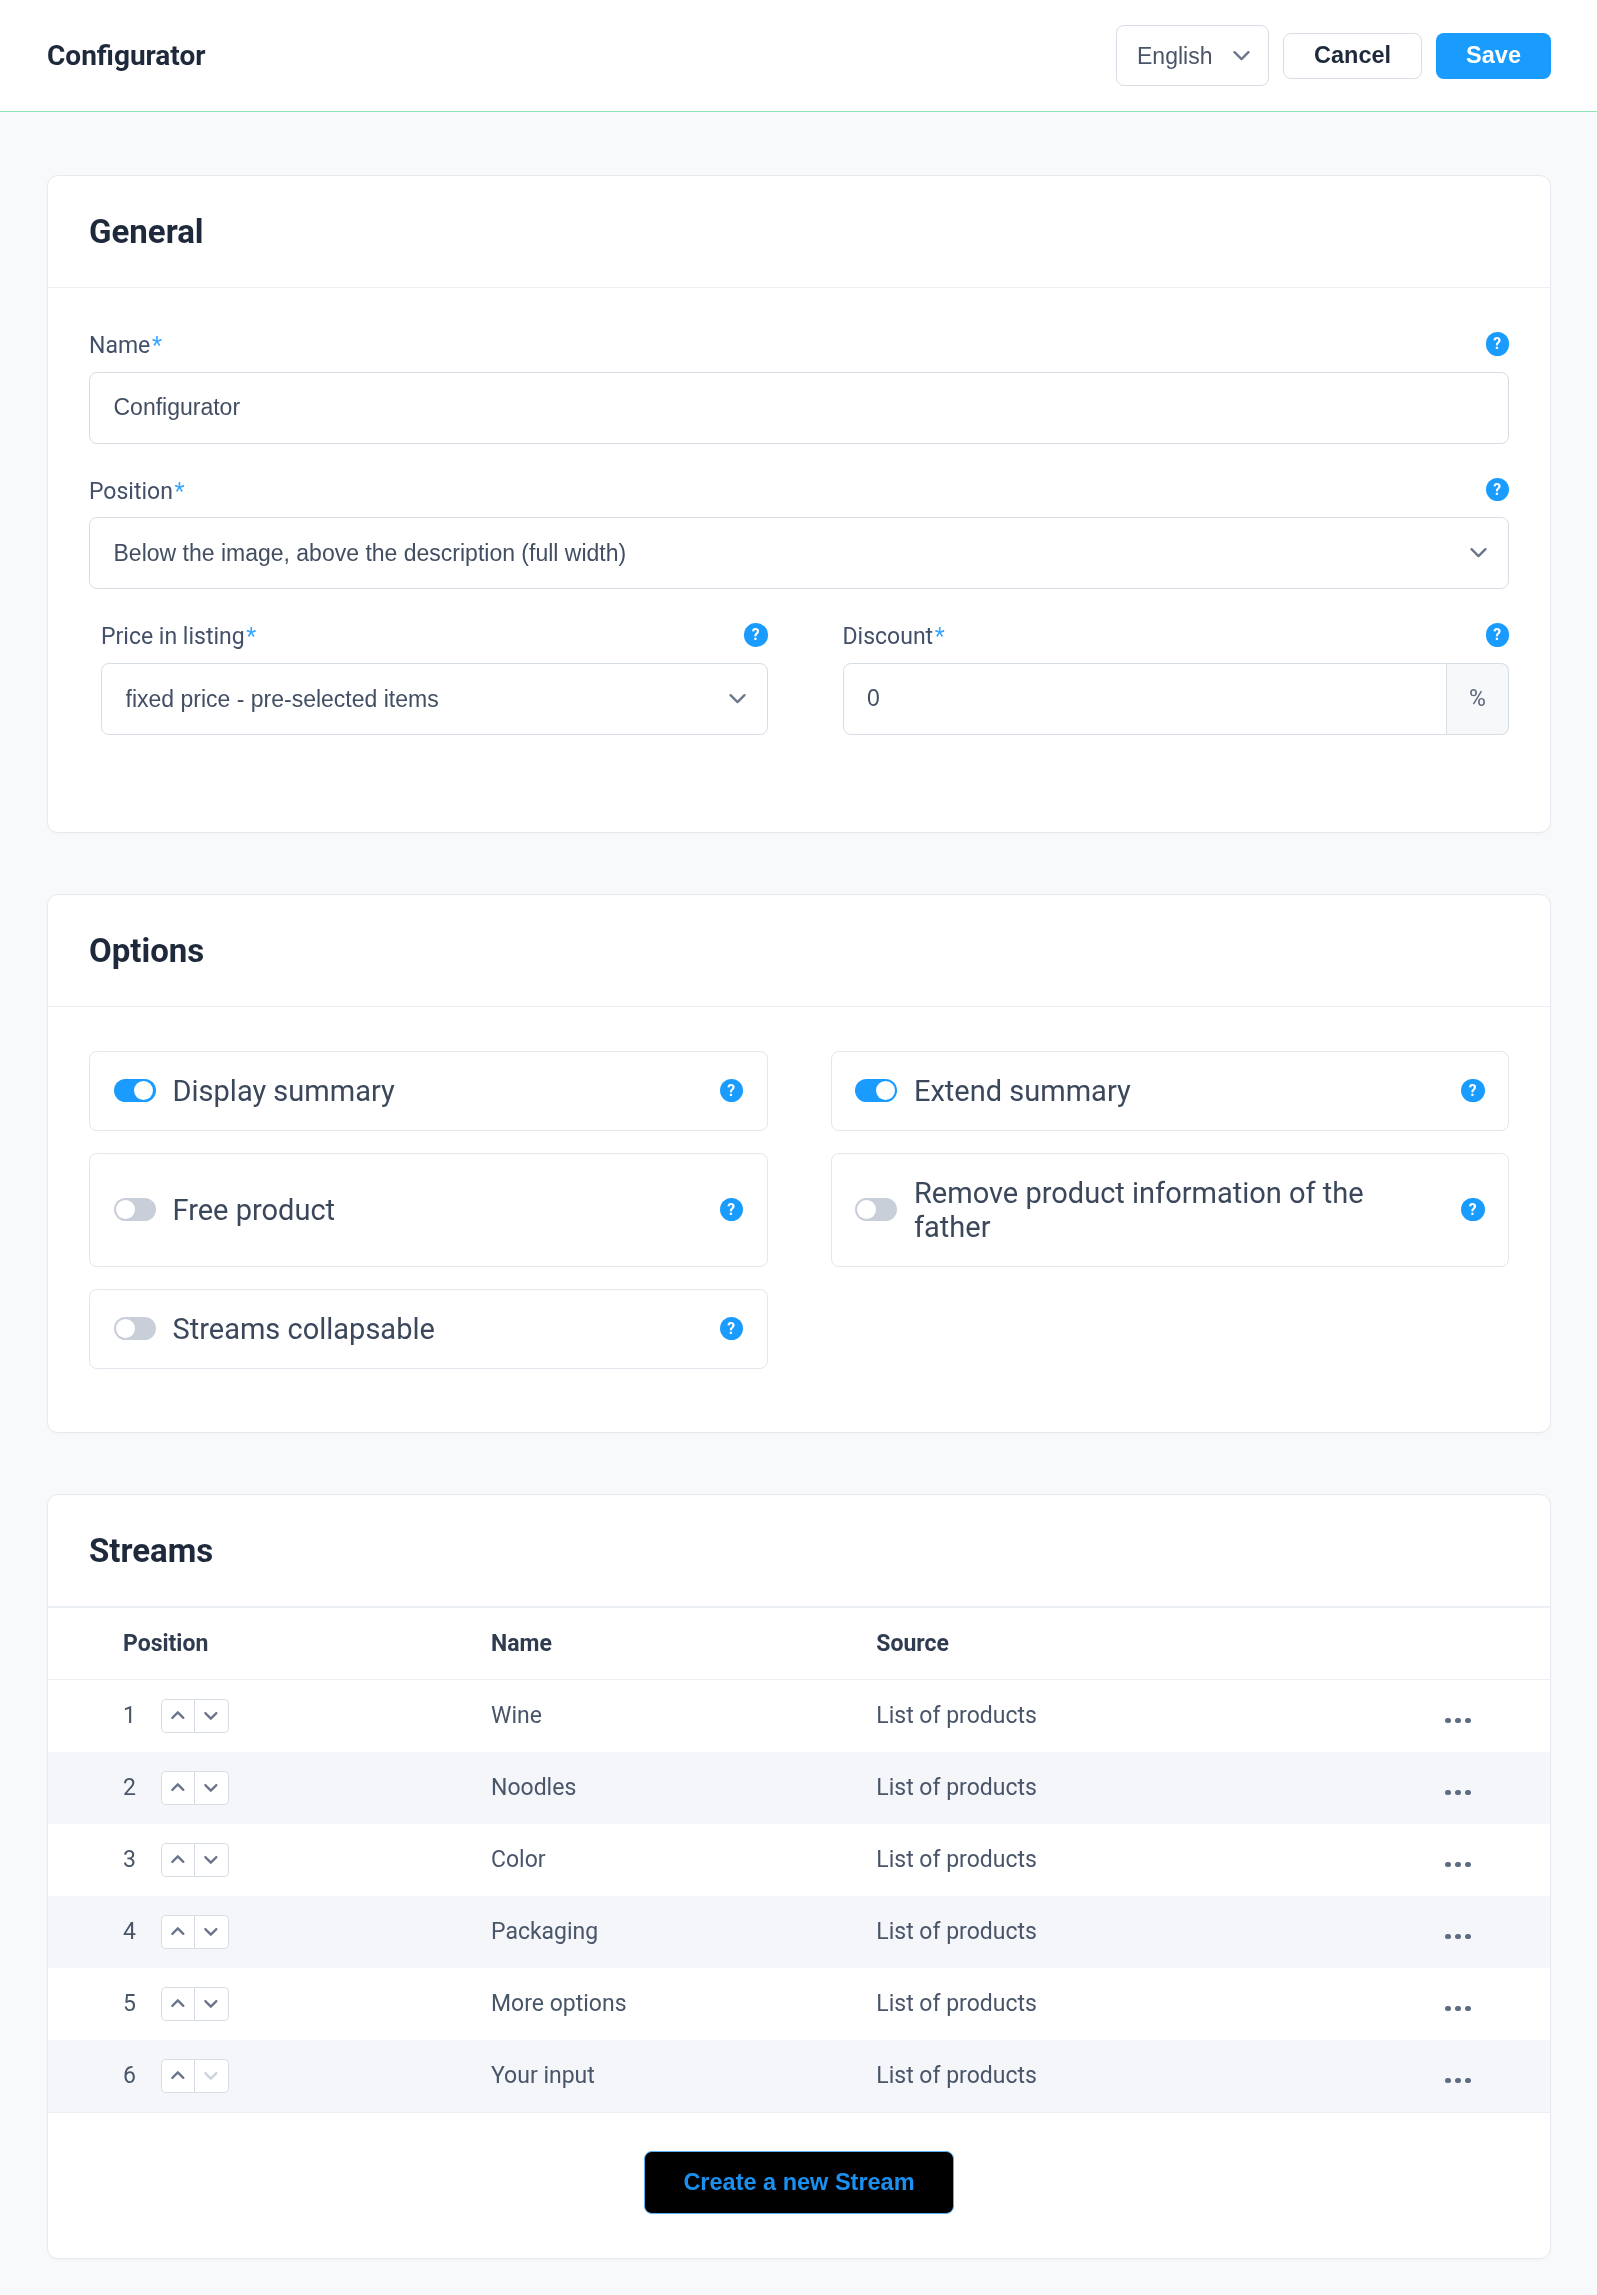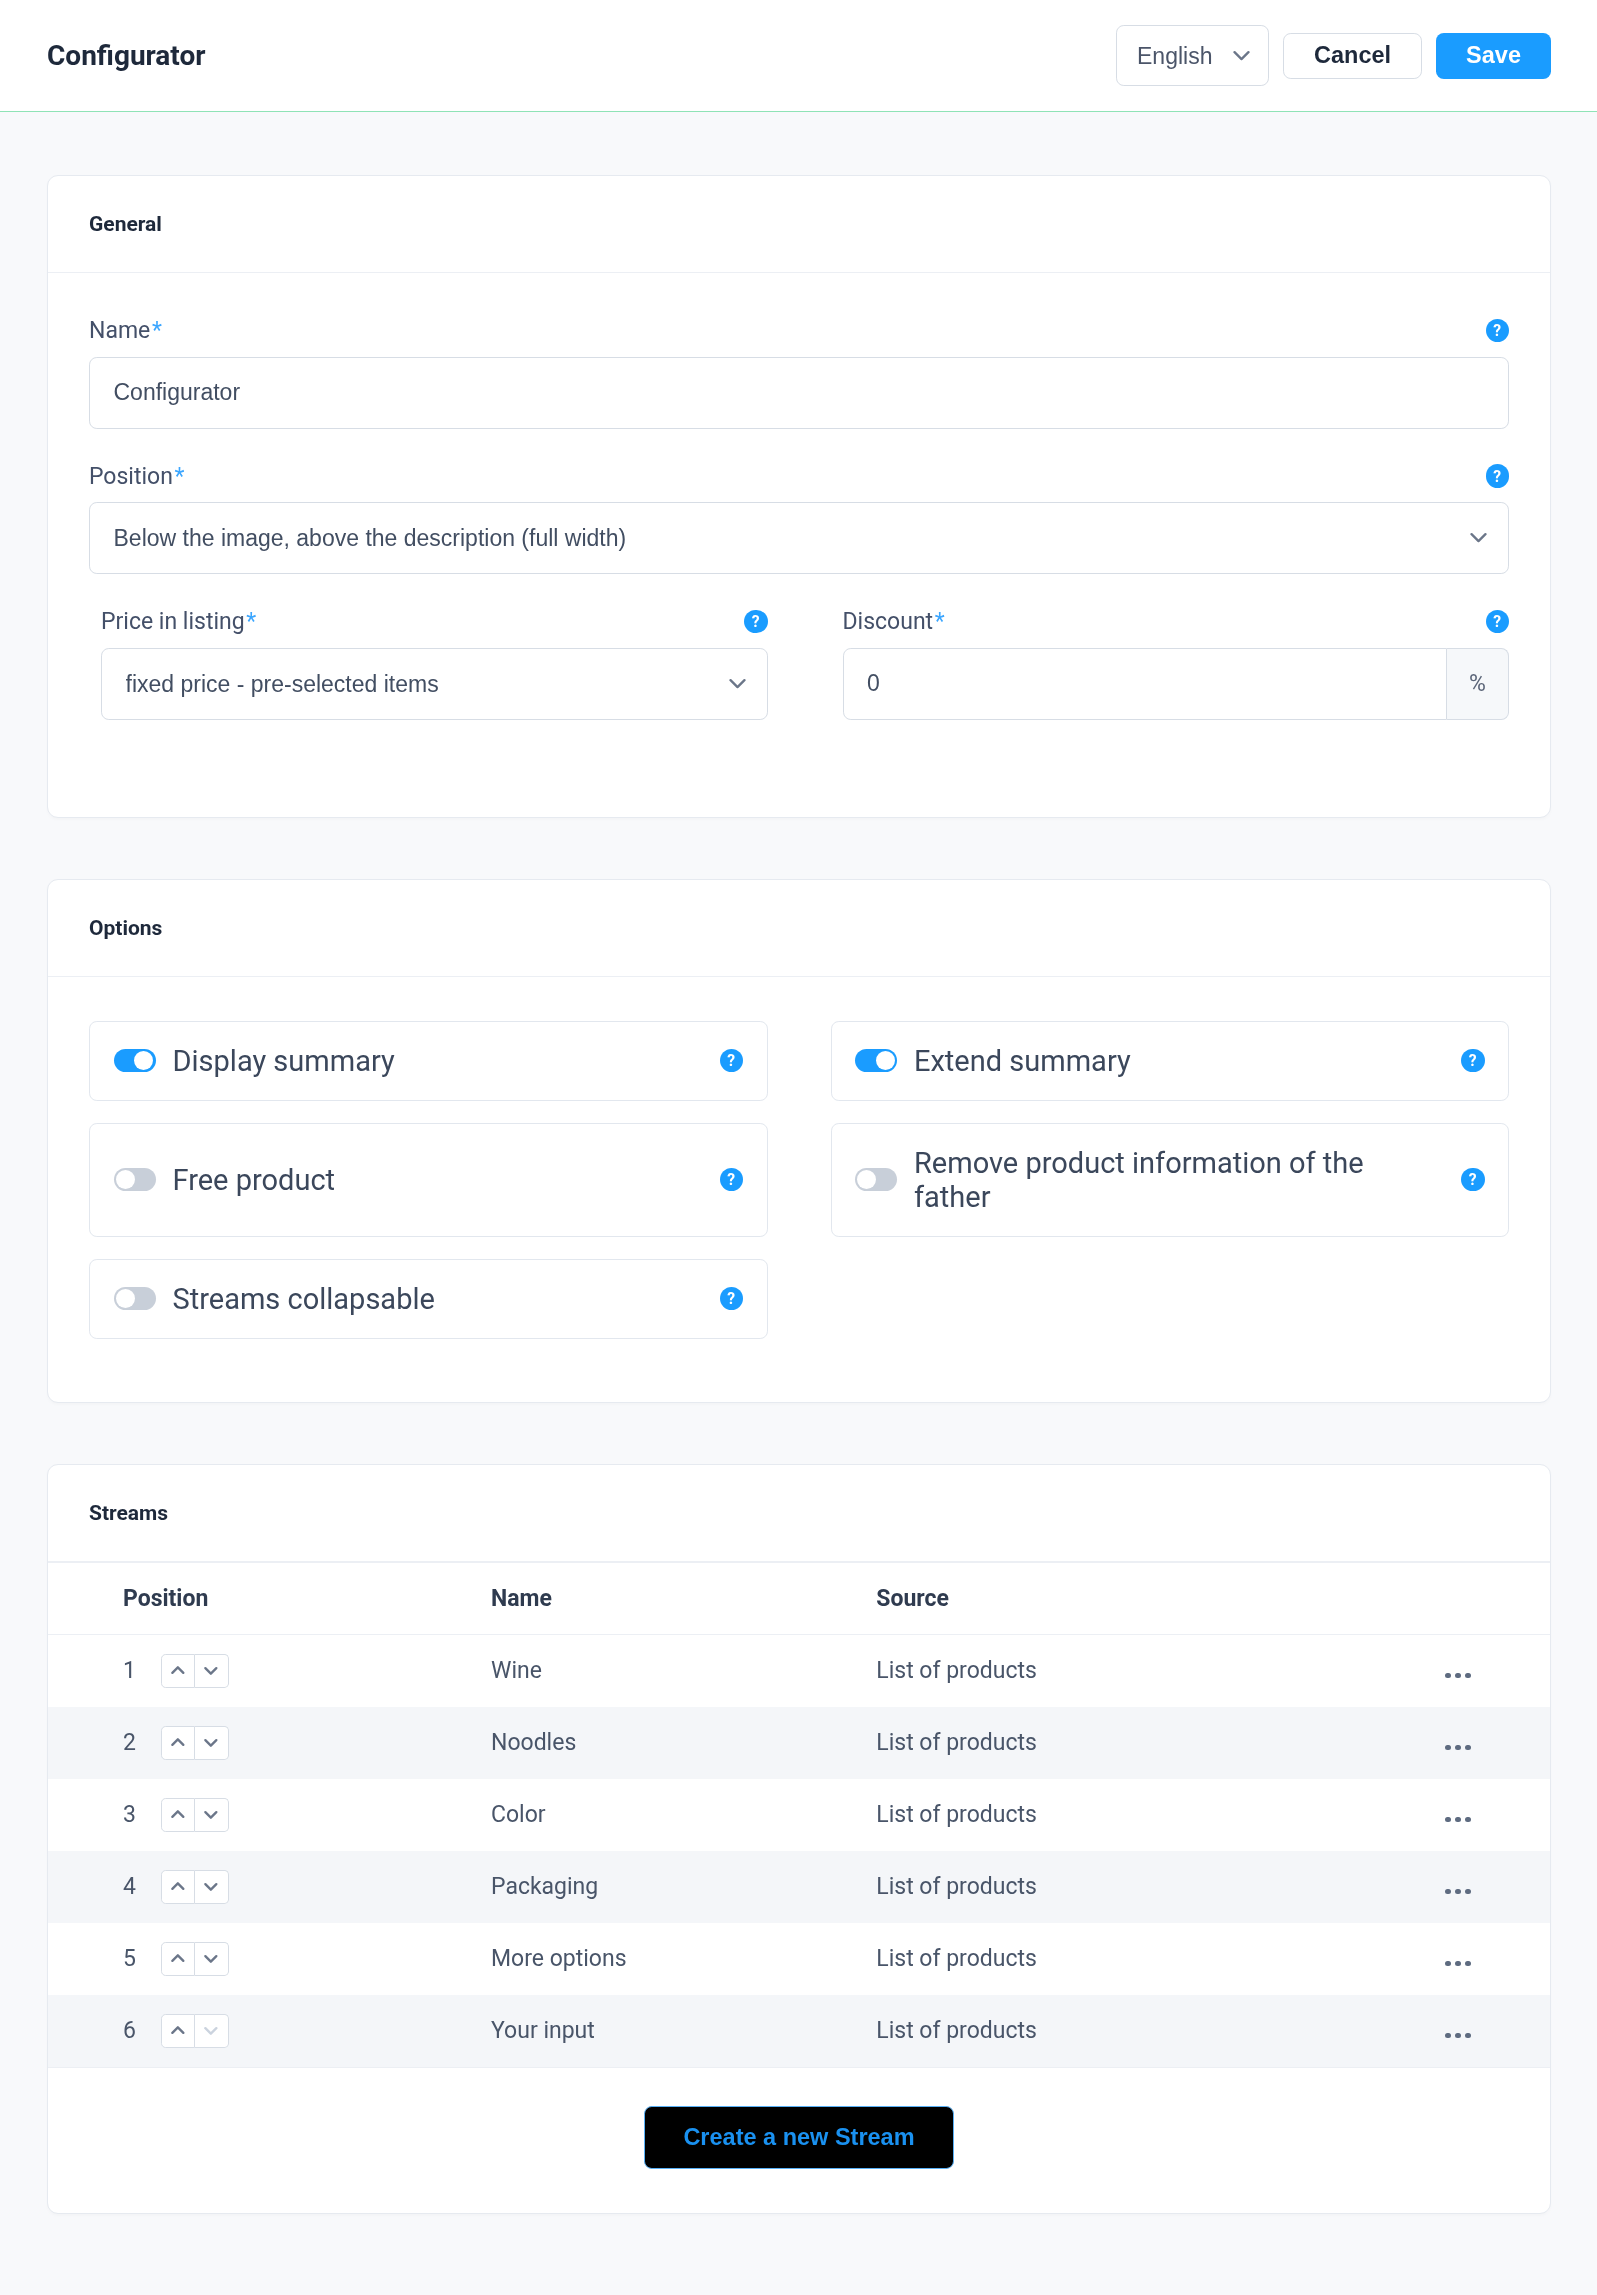--- a/index.html
+++ b/index.html
@@ -13,26 +13,26 @@
 .select-lang { height: 61px; padding: 0 55px 0 20.4px; border: 1.6px solid #d7dde5; border-radius: 7.8px; background: #fff; color: #4b5569; font-size: 23px; font-weight: 500; appearance: none; position: relative; }
 .select-wrap { position: relative; display: inline-block; padding-left: 7px; }
 .select-wrap .chev { position: absolute; right: 19px; top: 50%; transform: translateY(-50%); pointer-events: none; }
 .btn { height: 46px; padding: 0 30px; border-radius: 7.8px; font-size: 23.5px; font-weight: 600; cursor: pointer; }
 .btn-cancel { background: #fff; border: 1.6px solid #d7dde5; color: #1e293b; }
 .btn-save { background: #1a9cff; border: none; color: #fff; }
 
 .content { padding: 63px 47px; }
 
 .card { background: #fff; border: 0.8px solid #e6eaf0; border-radius: 11px; box-shadow: 0 1.6px 3.1px rgba(0,0,0,0.02); margin-bottom: 61px; overflow: hidden; }
-.card-title { font-size: 21px; font-weight: 700; color: #1e293b; padding: 36px 41px; border-bottom: 0.8px solid #eceff4; }
+.card-title { font-size: 33px; font-weight: 700; color: #1e293b; padding: 36px 41px; border-bottom: 0.8px solid #eceff4; }
 .card-body { padding: 44px 41px 63px; }
 
 .field { margin-bottom: 34px; }
 .field:last-child { margin-bottom: 0; }
-.field-label-row { display: flex; align-items: center; justify-content: space-between; margin-bottom: 12.5px; gap: 8px; }
+.field-label-row { display: flex; align-items: flex-start; justify-content: space-between; margin-bottom: 12.5px; gap: 8px; }
 .field-label { font-size: 23px; color: #445069; }
 .asterisk { color: #3ba6ff; margin-left: 1.6px; }
 .help-icon { width: 23.5px; height: 23.5px; border-radius: 50%; background: #1a9cff; color: #fff; display: inline-flex; align-items: center; justify-content: center; font-size: 15.7px; font-weight: 700; cursor: pointer; flex-shrink: 0; }
 
 .input-text, .input-select, .input-num { width: 100%; height: 72px; padding: 0 23.5px; border: 1.6px solid #d7dde5; border-radius: 7.8px; background: #fff; color: #424e62; font-size: 23px; }
 .input-select { appearance: none; padding-right: 55px; }
 .select-field-wrap { position: relative; }
 .select-field-wrap .chev { position: absolute; right: 22px; top: 50%; transform: translateY(-50%); pointer-events: none; }
 
 .row2 { display: flex; gap: 63px; }

